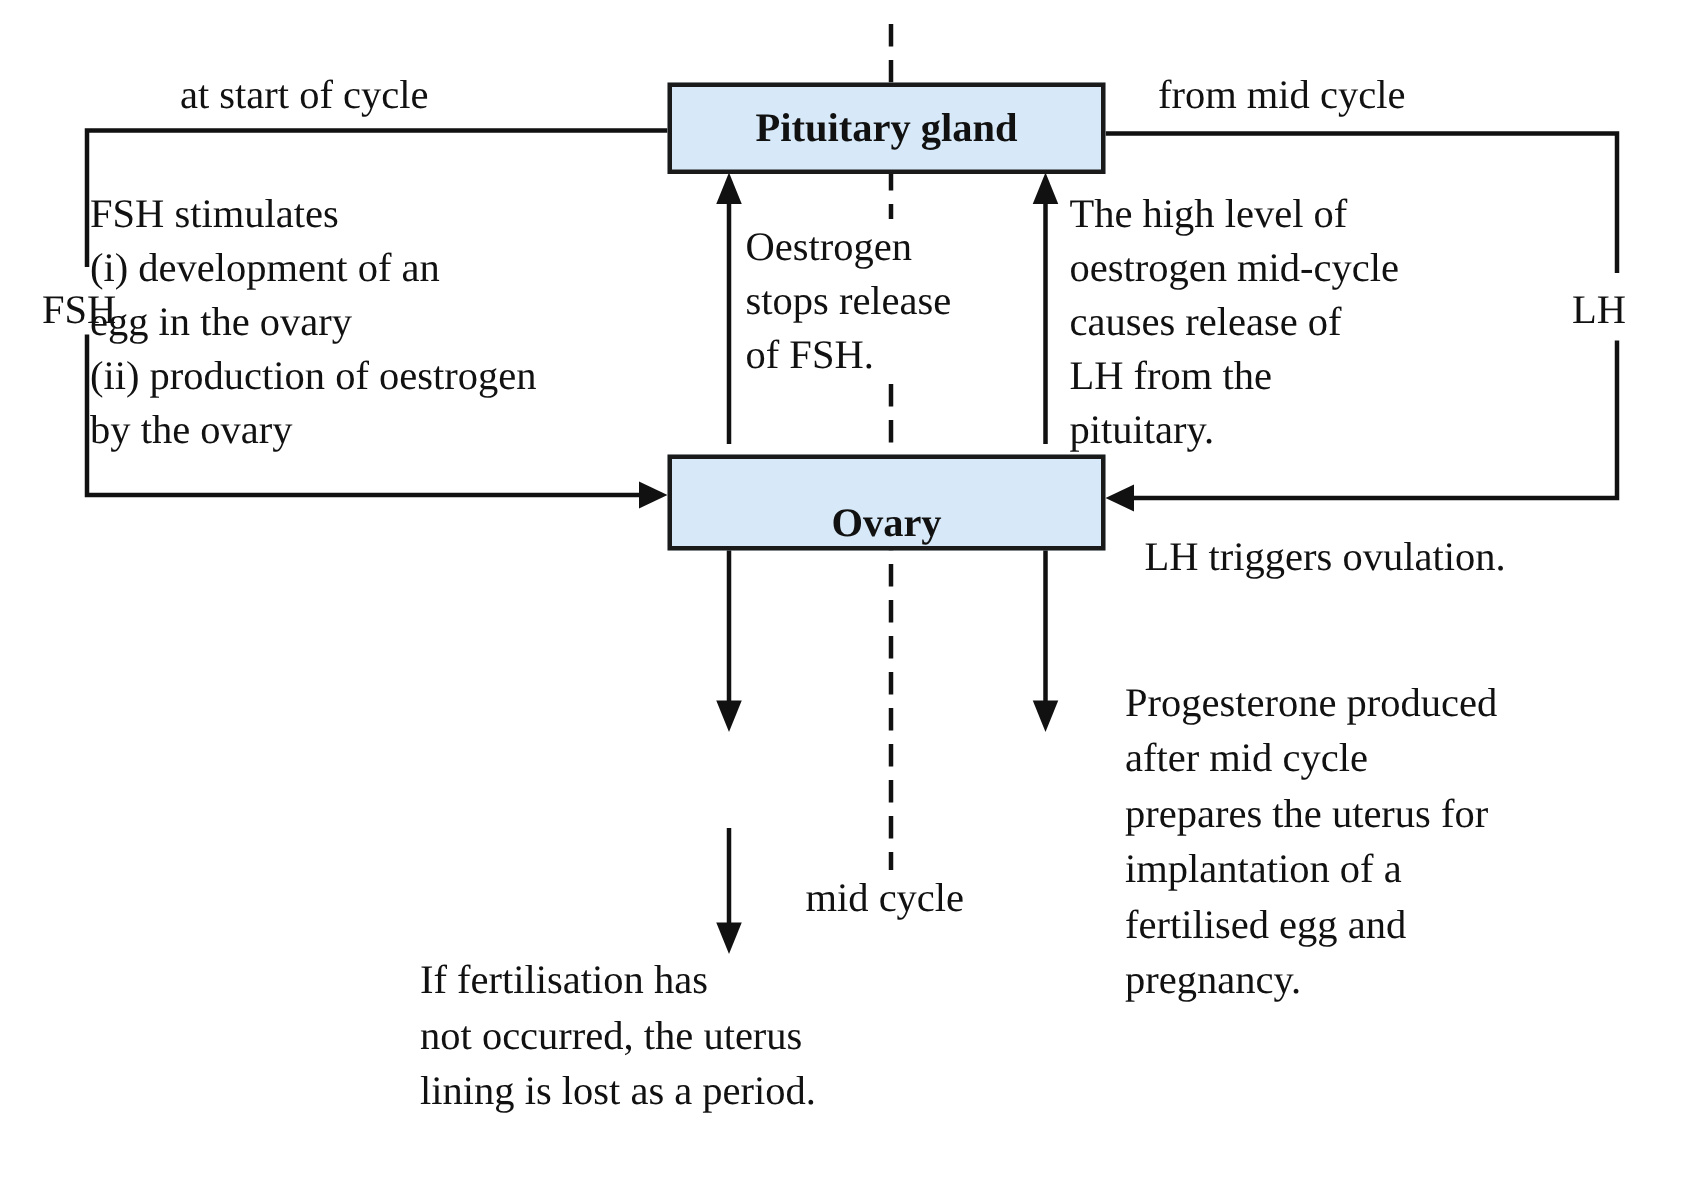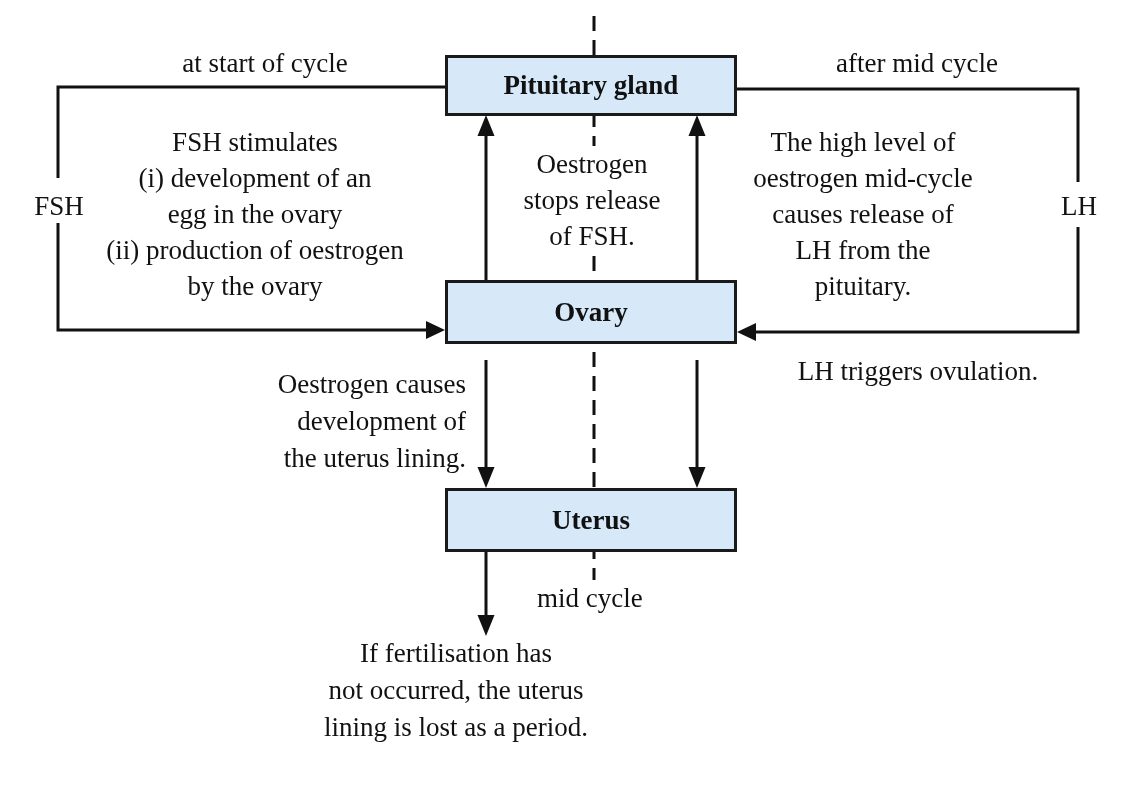--- a/index.html
+++ b/index.html
@@ -24,28 +24,28 @@
   .wires polygon{fill:var(--line);stroke:none;}
   .box{
     position:absolute;
     box-sizing:border-box;
     background:var(--box-fill);
     border:3px solid var(--box-border);
     display:flex;align-items:center;justify-content:center;
     font-weight:bold;font-size:27px;
   }
   .box-pituitary{left:445px;top:55px;width:292px;height:61px;}
-  .box-ovary{left:445px;top:280px;width:292px;height:64px;}
+  .box-ovary{left:445px;top:303px;width:292px;height:64px;align-items:flex-end;}
   .box-uterus{left:445px;top:488px;width:292px;height:64px;}
   .txt{
     position:absolute;
     font-size:27px;line-height:36px;
     white-space:pre-line;
   }
-  .center{text-align:center;}
+  .center{text-align:left;}
   .right{text-align:right;}
   .t-at-start{left:120px;top:46px;width:290px;line-height:34px;}
   .t-from-mid{left:772px;top:46px;width:290px;line-height:34px;}
   .t-fsh{left:28px;top:191px;width:62px;line-height:30px;}
   .t-lh{left:1048px;top:191px;width:62px;line-height:30px;}
   .t-fsh-stim{left:60px;top:124px;width:390px;}
   .t-oest-stops{left:497px;top:146px;width:190px;background:var(--background);}
   .t-high-oest{left:713px;top:124px;width:300px;}
   .t-lh-trig{left:763px;top:354px;width:310px;line-height:34px;}
   .t-oest-causes{left:204px;top:366px;width:262px;line-height:37px;}
@@ -97,44 +97,44 @@
       <polygon points="486,636 477.5,615 494.5,615"></polygon>
     </g>
   </svg>
 
   <div class="box box-pituitary">
     <span>Pituitary gland</span>
   </div>
   <div class="box box-ovary">
     <span>Ovary</span>
   </div>
-  <div class="box box-uterus">
-    <span>Uterus</span>
-  </div>
 
   <div class="txt center t-at-start">at start of cycle</div>
-  <div class="txt center t-from-mid">after mid cycle</div>
+  <div class="txt center t-from-mid">from mid cycle</div>
   <div class="txt center t-fsh">FSH</div>
   <div class="txt center t-lh">LH</div>
 
   <div class="txt center t-fsh-stim">FSH stimulates
 (i) development of an
 egg in the ovary
 (ii) production of oestrogen
 by the ovary</div>
   <div class="txt center t-oest-stops">Oestrogen
 stops release
 of FSH.</div>
   <div class="txt center t-high-oest">The high level of
 oestrogen mid-cycle
 causes release of
 LH from the
 pituitary.</div>
   <div class="txt center t-lh-trig">LH triggers ovulation.</div>
-  <div class="txt right t-oest-causes">Oestrogen causes
-development of
-the uterus lining.</div>
+  <div class="txt t-progesterone">Progesterone produced
+after mid cycle
+prepares the uterus for
+implantation of a
+fertilised egg and
+pregnancy.</div>
   <div class="txt t-mid-cycle">mid cycle</div>
   <div class="txt center t-if-fert">If fertilisation has
 not occurred, the uterus
 lining is lost as a period.</div>
 
 </div>
 
 </body></html>

